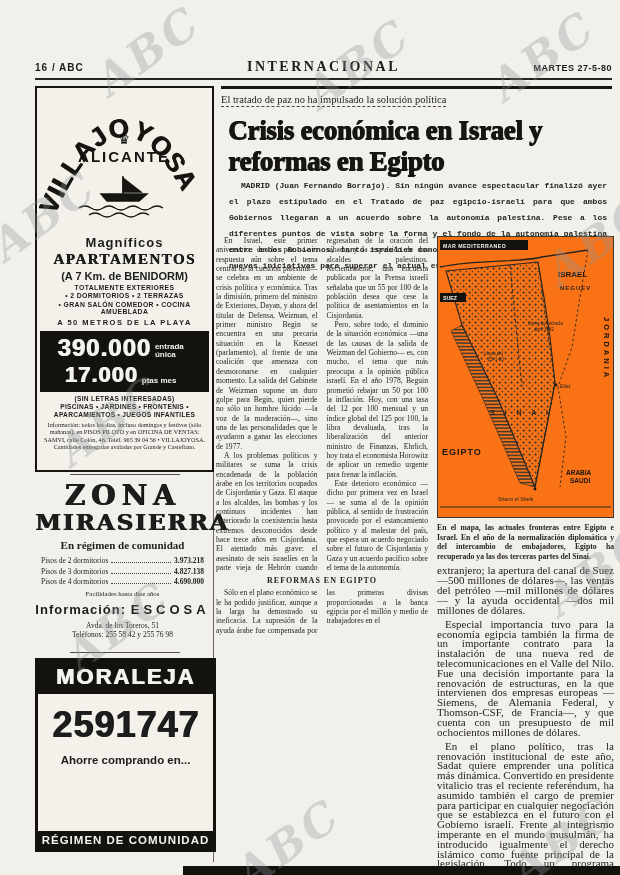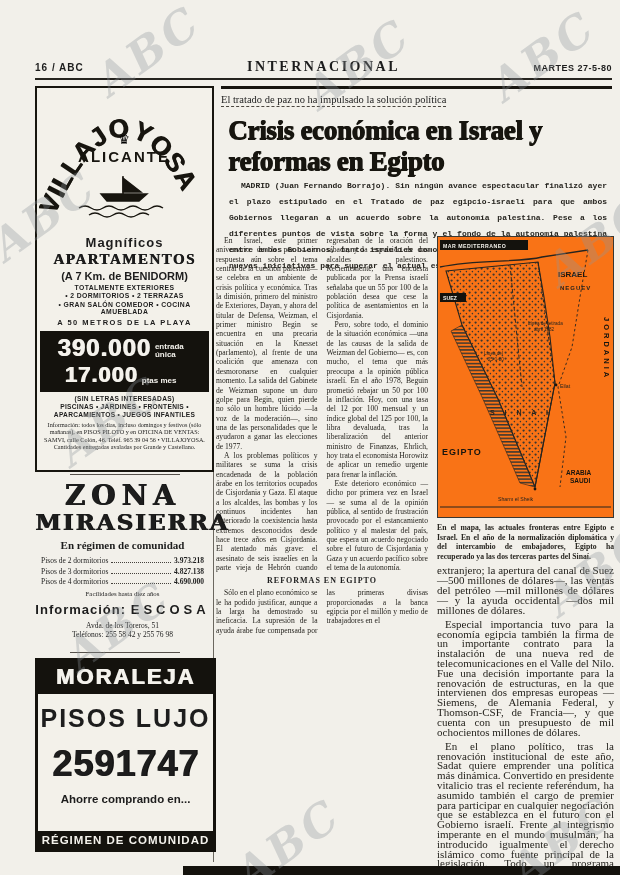--- a/index.html
+++ b/index.html
@@ -175,21 +175,20 @@
     <div class="addr">
       <span>Avda. de los Toreros, 51</span><br>
       <span>Teléfonos: 255 58 42 y 255 76 98</span>
     </div>
   </div>
 
   <div class="addiv" style="top:652px"></div>
 
   <div class="ad3">
     <div class="mbanner">MORALEJA</div>
-    <div class="mlujo">PISOS LUJO</div>
     <div class="mphone">2591747</div>
     <div class="mahorre">Ahorre comprando en...</div>
     <div class="mbanner2">RÉGIMEN DE COMUNIDAD</div>
   </div>
 
   <div class="kicker">
     <span>El tratado de paz no ha impulsado la solución política</span>
   </div>
   <h1 class="headline" style="margin:8px">Crisis económica en Israel y reformas en Egipto</h1>
   <div class="lead">MADRID (Juan Fernando Borrajo). Sin ningún avance espectacular finalizó ayer el plazo estipulado en el Tratado de paz egipcio-israelí para que ambos Gobiernos llegaran a un acuerdo sobre la autonomía palestina. Pese a los diferentes puntos de vista sobre la forma y el fondo de la autonomía palestina entre ambos Gobiernos, tanto israelíes como egipcios esperan que puedan surgir nuevas iniciativas para superar el actual estancamiento de las conversaciones.</div>

